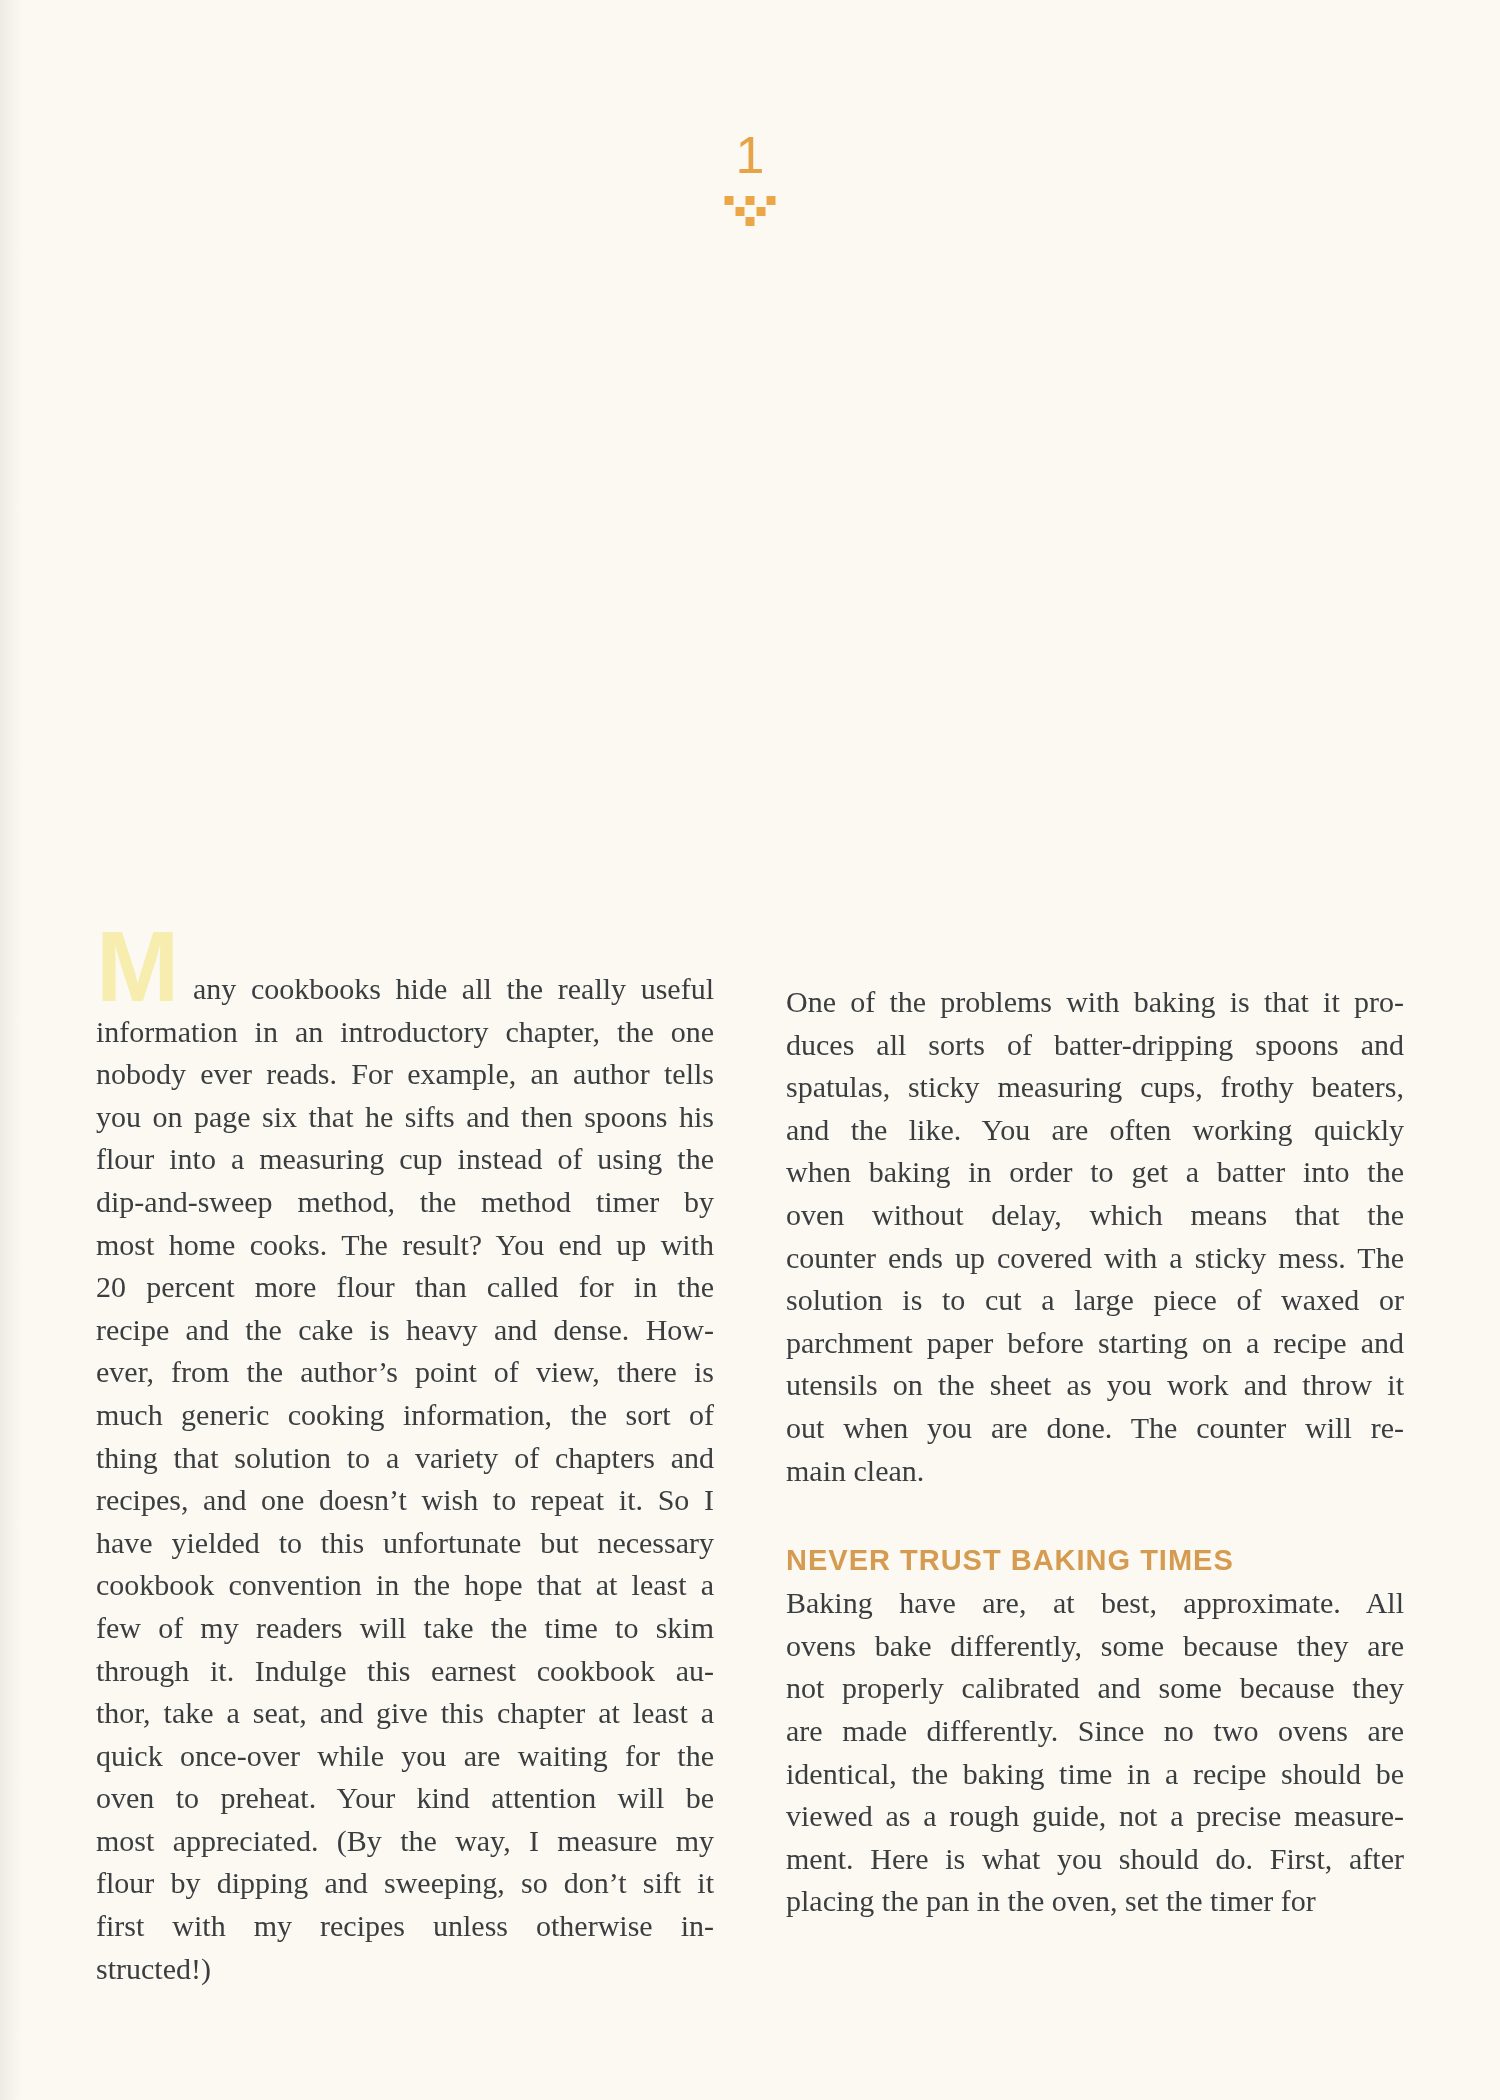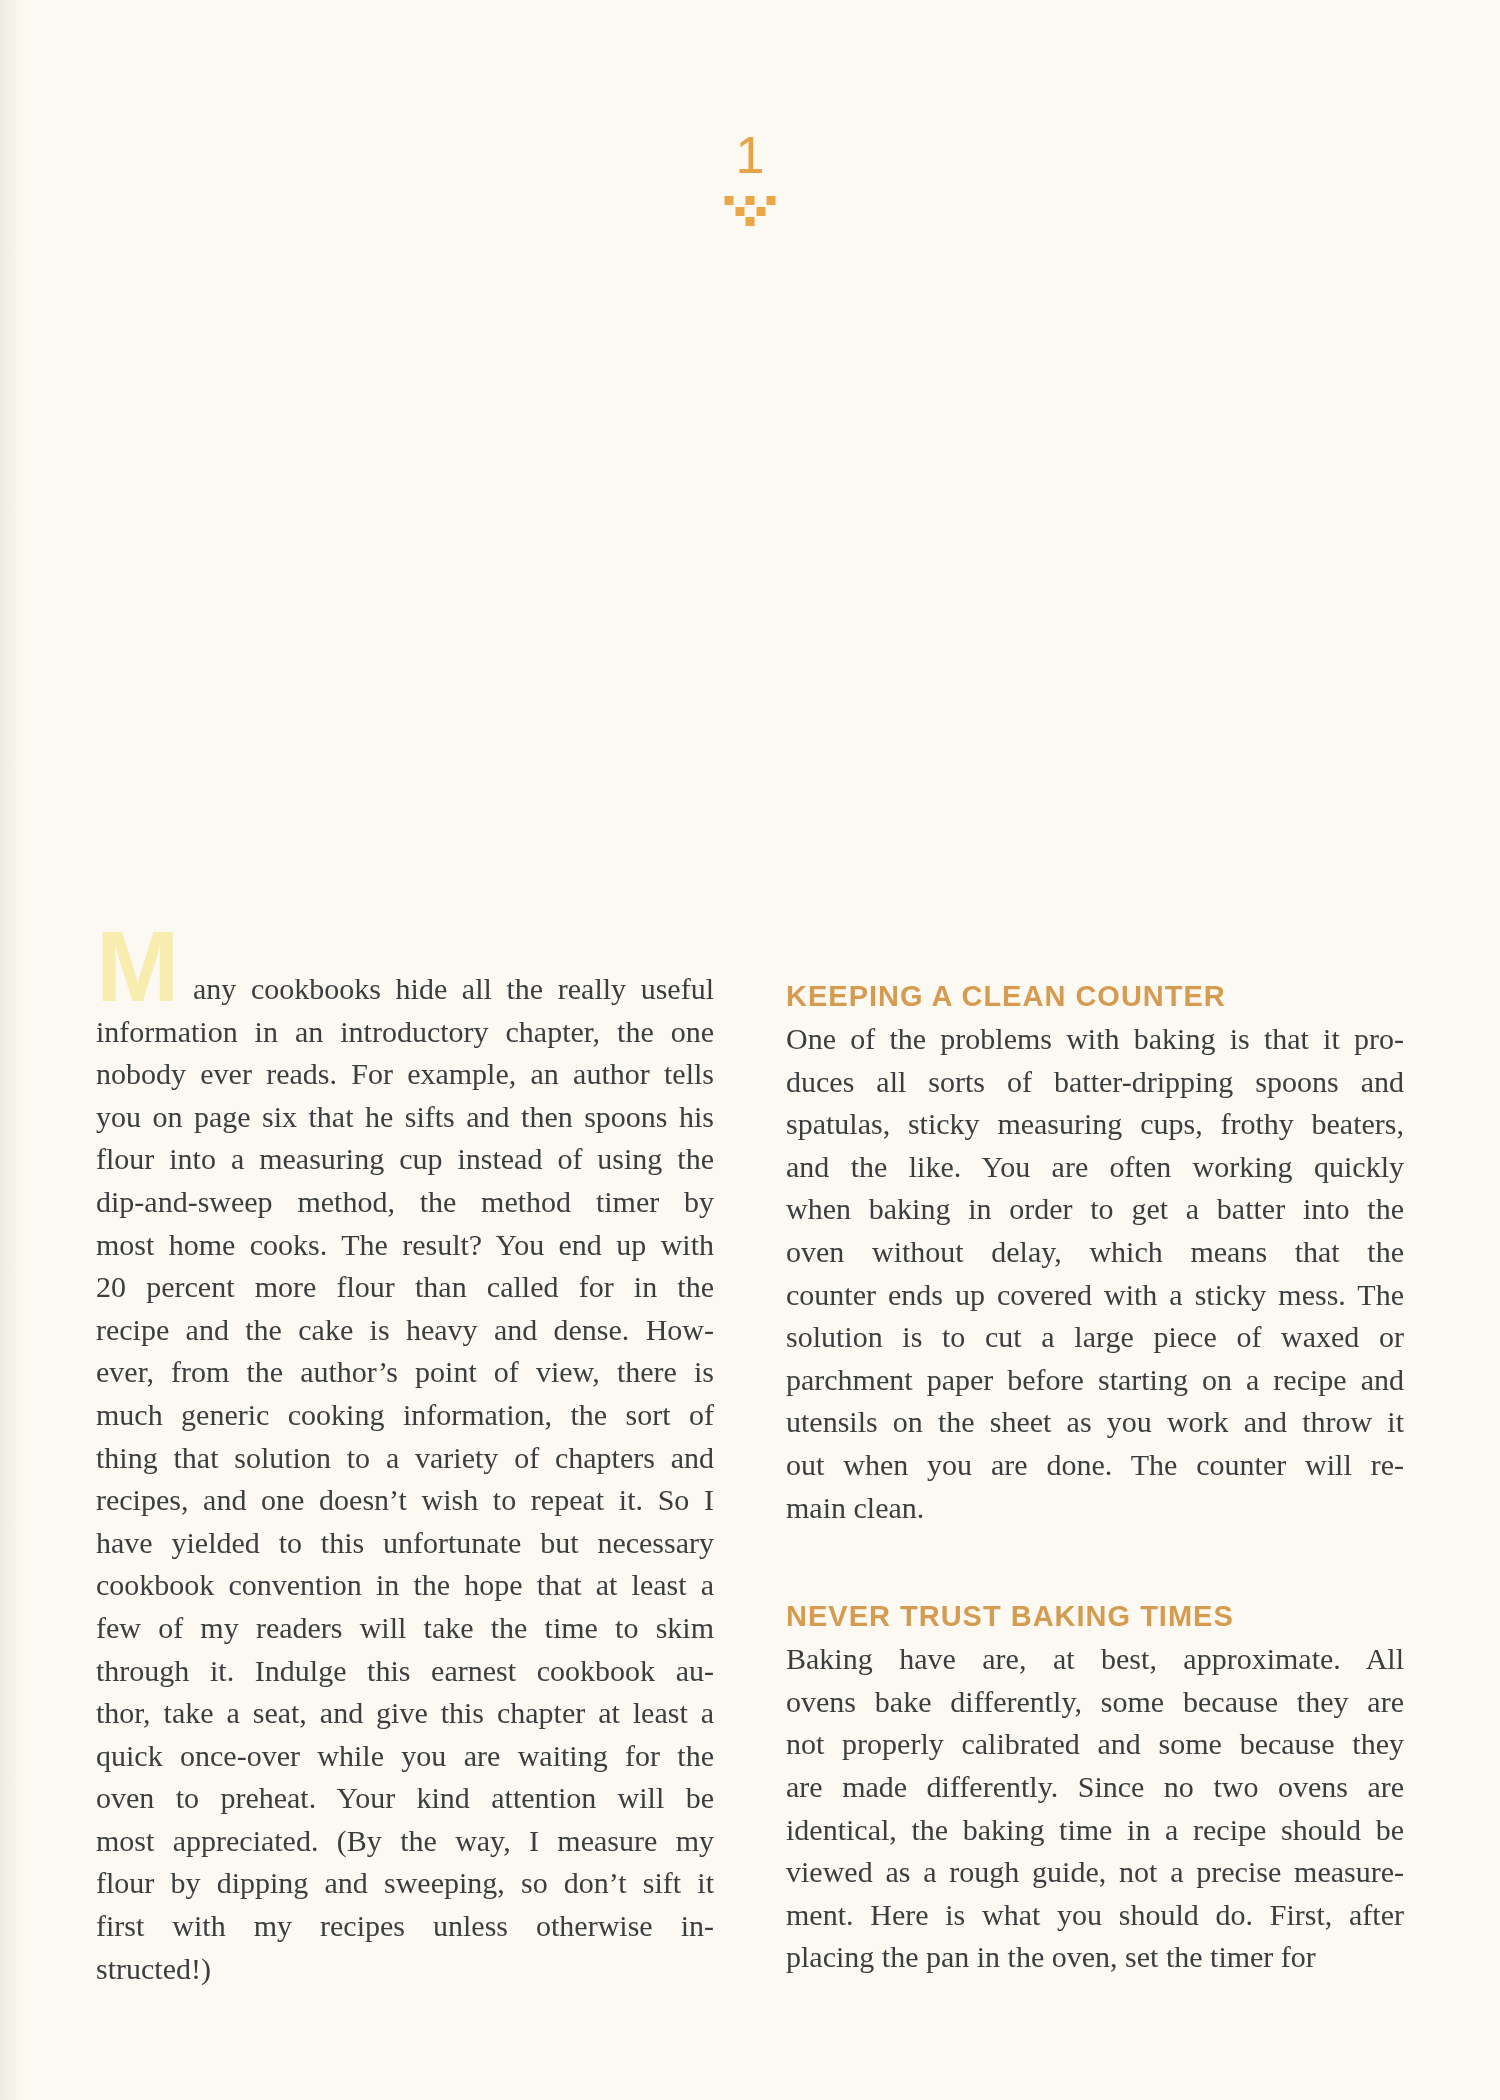--- a/index.html
+++ b/index.html
@@ -101,21 +101,21 @@
 
   .section-heading {
     margin: 0 0 7px 0;
     font-family: "Liberation Sans", sans-serif;
     font-weight: 700;
     font-size: 29px;
     line-height: 30px;
     letter-spacing: 1px;
     color: var(--heading-orange, #d59b51);
   }
-  .section-heading.heading-2 { margin-top: 72px; }
+  .section-heading.heading-2 { margin-top: 53px; }
 </style>
 </head>
 <body>
 
 <div class="page">
 
   <div class="chapter-number">1</div>
 
   <div class="ornament">
     <i></i>
@@ -151,21 +151,20 @@
         <div class="body-line">quick once-over while you are waiting for the</div>
         <div class="body-line">oven to preheat. Your kind attention will be</div>
         <div class="body-line">most appreciated. (By the way, I measure my</div>
         <div class="body-line">flour by dipping and sweeping, so don’t sift it</div>
         <div class="body-line">first with my recipes unless otherwise in-</div>
         <div class="body-line last">structed!)</div>
       </div>
   </div>
 
   <div class="column col-right">
-    <h2 class="section-heading">KEEPING A CLEAN COUNTER</h2>
     <div class="paragraph">
         <div class="body-line">One of the problems with baking is that it pro-</div>
         <div class="body-line">duces all sorts of batter-dripping spoons and</div>
         <div class="body-line">spatulas, sticky measuring cups, frothy beaters,</div>
         <div class="body-line">and the like. You are often working quickly</div>
         <div class="body-line">when baking in order to get a batter into the</div>
         <div class="body-line">oven without delay, which means that the</div>
         <div class="body-line">counter ends up covered with a sticky mess. The</div>
         <div class="body-line">solution is to cut a large piece of waxed or</div>
         <div class="body-line">parchment paper before starting on a recipe and</div>

